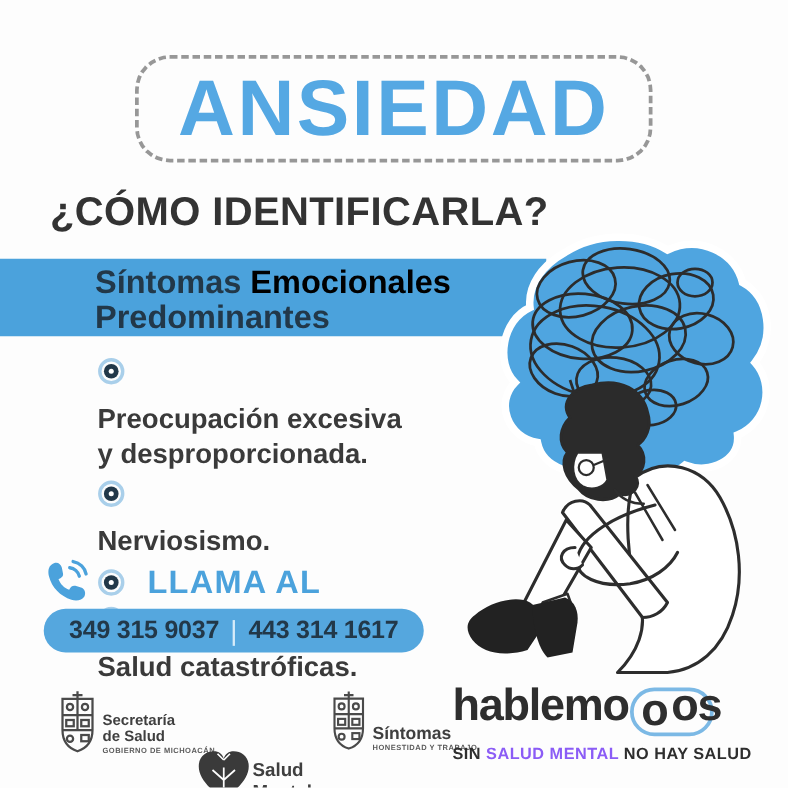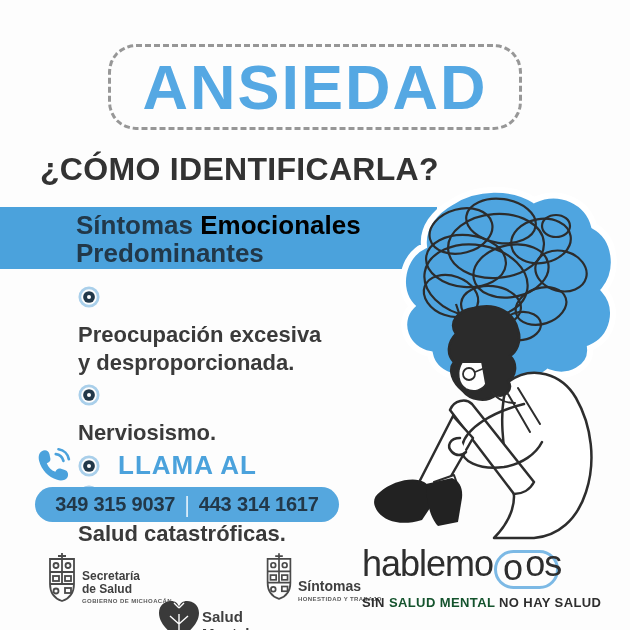--- a/index.html
+++ b/index.html
@@ -67,30 +67,30 @@
   
   .footer-logo{position:absolute;display:flex;align-items:flex-end;gap:0;}
   .lg-secretaria{left:42px;top:552px;}
   .lg-mental{left:156px;top:556px;margin-top:44px;}
   .lg-michoacan{left:260px;top:552px;}
   .lg-name{font-size:12px;font-weight:700;color:#3f3f3f;line-height:1.1;}
   .lg-caption{font-size:6px;color:#5a5a5a;letter-spacing:.4px;margin-top:2px;font-weight:700;}
 
   .campaign{position:absolute;left:362px;top:546px;width:260px;}
   .campaign-name{
-    font-size:36px;font-weight:400;color:#2e2e2e;letter-spacing:-1px;line-height:1;
+    font-size:36px;font-weight:700;color:#2e2e2e;letter-spacing:-1px;line-height:1;
     white-space:nowrap;
   }
   .bubble{
     display:inline-block;border:3px solid #7cb9e5;border-radius:999px;
     padding:0 34px 2px 6px;line-height:.85;vertical-align:-4px;margin-left:1px;
   }
   .after-bubble{margin-left:-34px;}
   .tagline{margin-top:6px;font-size:13px;font-weight:800;letter-spacing:.4px;color:#2e2e2e;white-space:nowrap;}
-  .tagline .tblue{color:#14532d;}
+  .tagline .tblue{color:#8b5cf6;}
 </style>
 </head>
 <body>
 
 <div class="poster">
 
   <div class="dashed-box">
     <div class="title">ANSIEDAD</div>
   </div>
 

